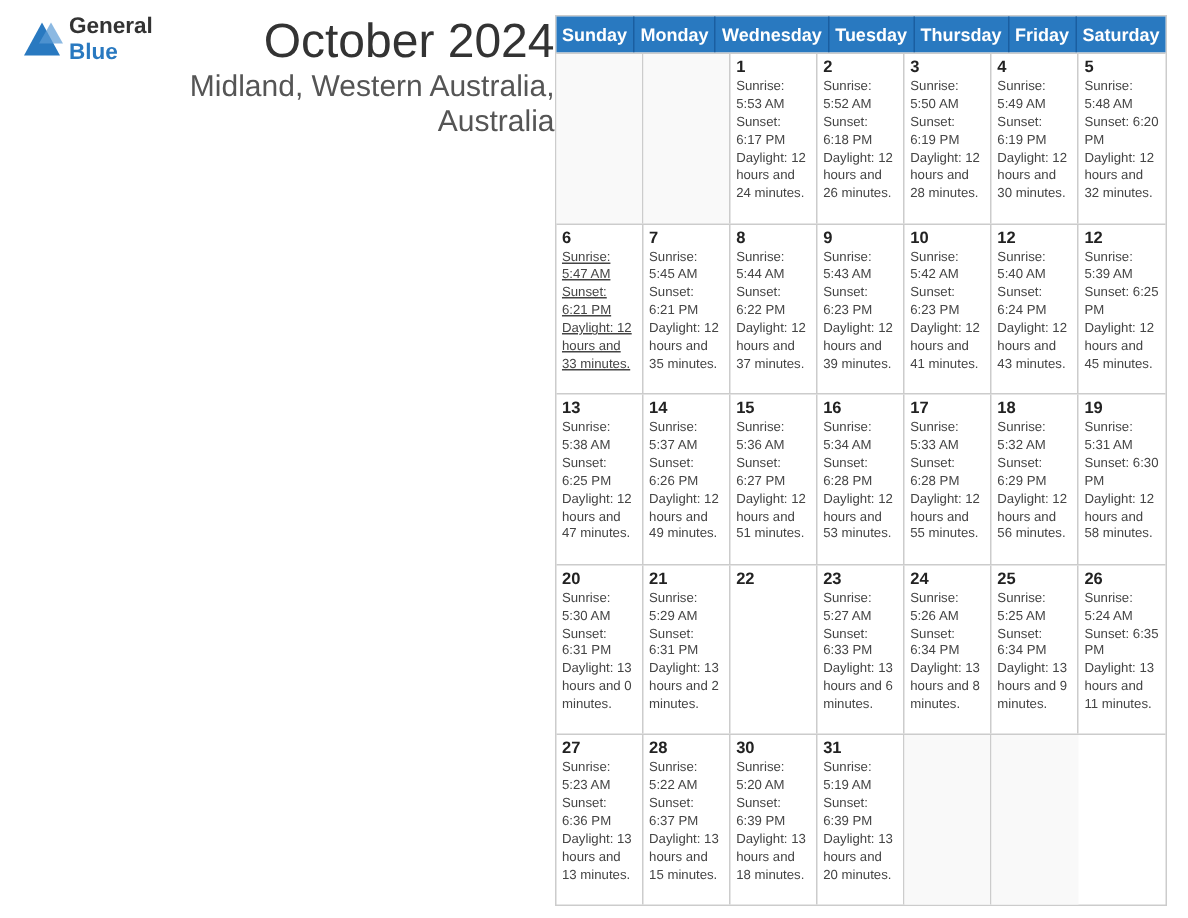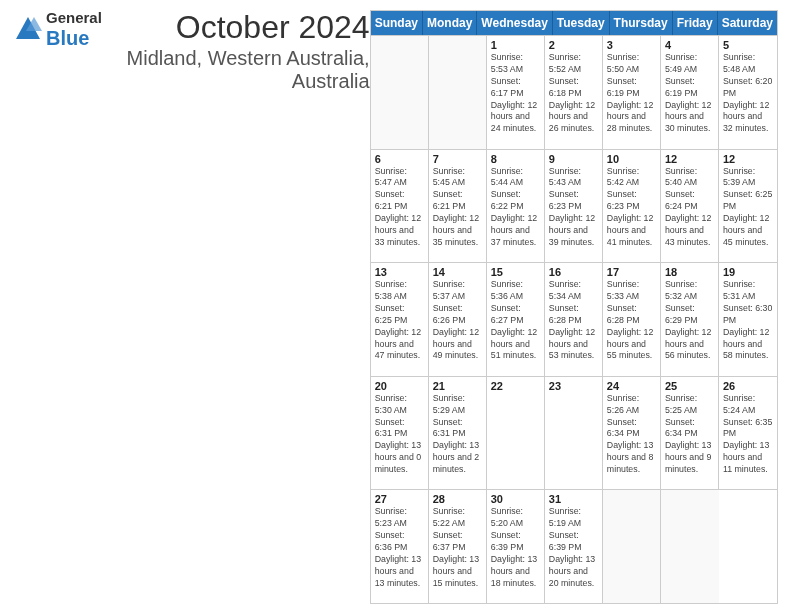--- a/index.html
+++ b/index.html
@@ -31,21 +31,21 @@
       display: flex;
       flex-direction: column;
       line-height: 1.1;
     }
     .logo-general {
       font-size: 15px;
       font-weight: bold;
       color: #333;
     }
     .logo-blue {
-      font-size: 20px;
+      font-size: 15px;
       font-weight: bold;
       color: #2979c0;
     }
     .logo-icon {
       width: 28px;
       height: 28px;
     }
     .title-block {
       text-align: right;
     }
@@ -178,21 +178,21 @@
           <div class="cal-cell">
             <span class="cell-date">5</span>
             <div class="cell-info" style="white-space: pre-line;">Sunrise: 5:48 AM
 Sunset: 6:20 PM
 Daylight: 12 hours and 32 minutes.</div>
           </div>
         </div>
         <div class="cal-row">
           <div class="cal-cell">
             <span class="cell-date">6</span>
-            <div class="cell-info" style="white-space: pre-line;">Sunrise: 5:47 AM
+            <div class="cell-info" style="white-space: pre-line; text-decoration: underline;">Sunrise: 5:47 AM
 Sunset: 6:21 PM
 Daylight: 12 hours and 33 minutes.</div>
           </div>
           <div class="cal-cell">
             <span class="cell-date">7</span>
             <div class="cell-info" style="white-space: pre-line;">Sunrise: 5:45 AM
 Sunset: 6:21 PM
 Daylight: 12 hours and 35 minutes.</div>
           </div>
           <div class="cal-cell">
@@ -281,20 +281,23 @@
             <span class="cell-date">21</span>
             <div class="cell-info" style="white-space: pre-line;">Sunrise: 5:29 AM
 Sunset: 6:31 PM
 Daylight: 13 hours and 2 minutes.</div>
           </div>
           <div class="cal-cell">
             <span class="cell-date">22</span>
           </div>
           <div class="cal-cell">
             <span class="cell-date">23</span>
+            <div class="cell-info" style="white-space: pre-line;">Sunrise: 5:27 AM
+Sunset: 6:33 PM
+Daylight: 13 hours and 6 minutes.</div>
           </div>
           <div class="cal-cell">
             <span class="cell-date">24</span>
             <div class="cell-info" style="white-space: pre-line;">Sunrise: 5:26 AM
 Sunset: 6:34 PM
 Daylight: 13 hours and 8 minutes.</div>
           </div>
           <div class="cal-cell">
             <span class="cell-date">25</span>
             <div class="cell-info" style="white-space: pre-line;">Sunrise: 5:25 AM

